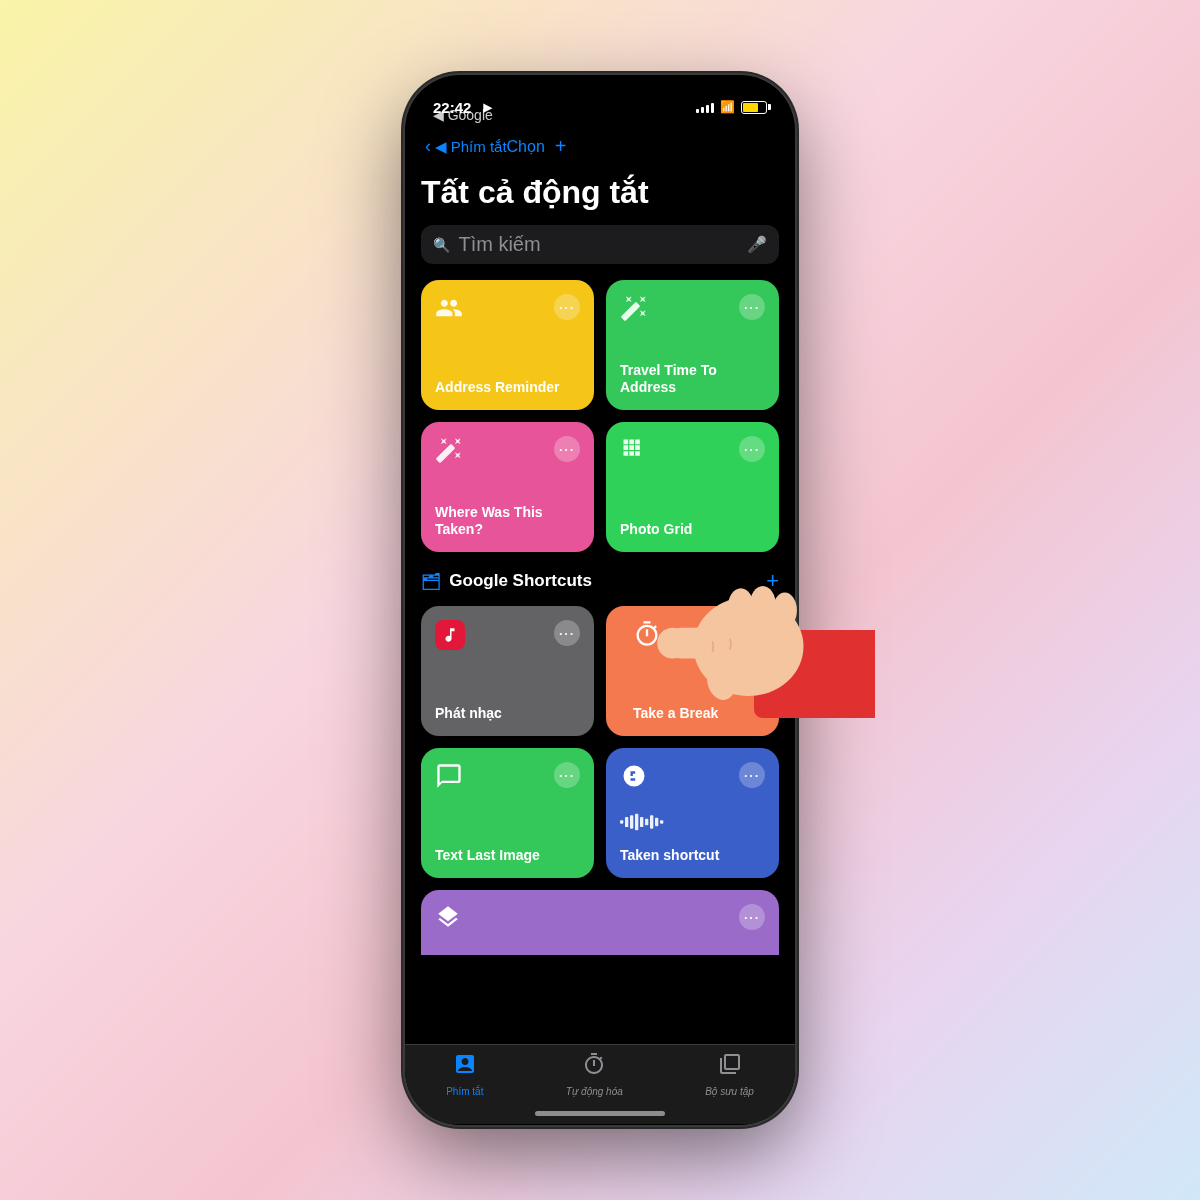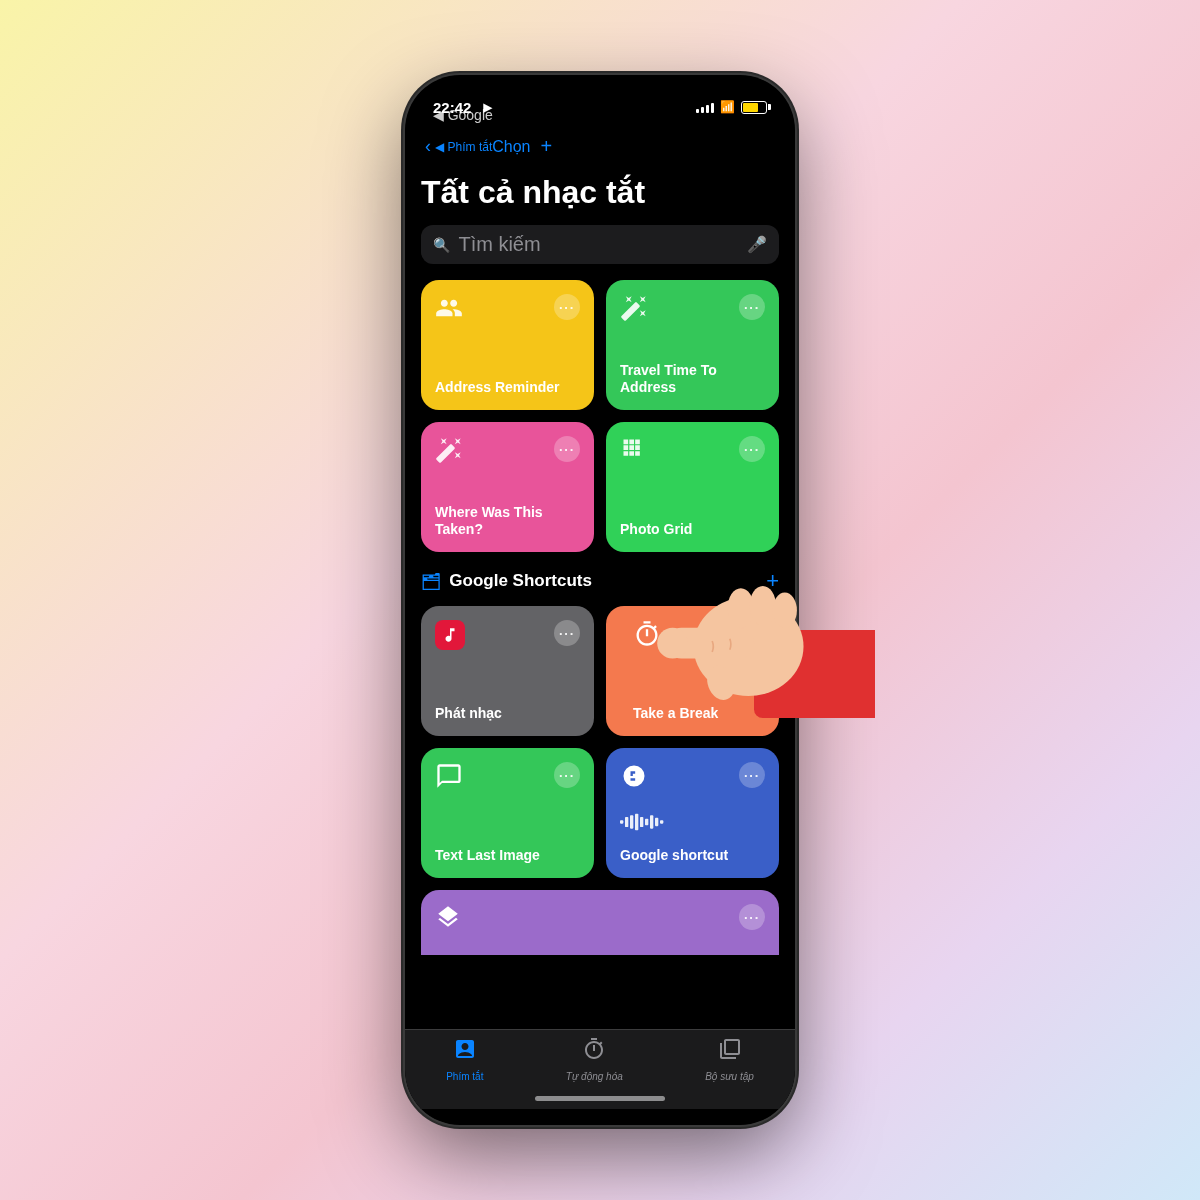--- a/index.html
+++ b/index.html
@@ -331,21 +331,21 @@
 
     .section-plus {
       color: #0a84ff;
       font-size: 22px;
       font-weight: 300;
     }
 
     
     .tab-bar {
       position: absolute;
-      bottom: 16px;
+      bottom: 1px;
       left: 0;
       right: 0;
       background: rgba(28,28,30,0.95);
       border-top: 0.5px solid rgba(255,255,255,0.15);
       display: flex;
       align-items: center;
       justify-content: space-around;
       padding: 8px 0 28px;
       height: 80px;
     }
@@ -425,30 +425,30 @@
           <span class="wifi-icon">📶</span>
           <div class="battery">
             <div class="battery-fill"></div>
           </div>
         </div>
       </div>
 
       <div class="nav-bar">
         <div class="back-btn">
           <span style="font-size:18px;">‹</span>
-          <span style="color:#0a84ff;font-size:12px;">◀ Phím tắt</span>
+          <span style="color:#0a84ff;font-size:15px;">◀ Phím tắt</span>
         </div>
         <div class="nav-actions">
           <span class="chon-btn">Chọn</span>
           <span class="plus-btn">+</span>
         </div>
       </div>
 
       <div class="content">
-        <div class="page-title">Tất cả nhạc tắt</div>
+        <div class="page-title">Tất cả động tắt</div>
 
         <div class="search-bar">
           <span class="search-icon-svg">🔍</span>
           <span class="search-placeholder">Tìm kiếm</span>
           <span class="mic-icon">🎤</span>
         </div>
 
         <div class="shortcuts-grid">
 
           <div class="shortcut-card card-yellow">
@@ -567,21 +567,21 @@
                 <rect x="6" y="4" width="4" height="12" rx="1"></rect>
                 <rect x="12" y="2" width="4" height="16" rx="1"></rect>
                 <rect x="18" y="0" width="4" height="20" rx="1"></rect>
                 <rect x="24" y="4" width="4" height="12" rx="1"></rect>
                 <rect x="30" y="6" width="4" height="8" rx="1"></rect>
                 <rect x="36" y="2" width="4" height="16" rx="1"></rect>
                 <rect x="42" y="5" width="4" height="10" rx="1"></rect>
                 <rect x="48" y="8" width="4" height="4" rx="1"></rect>
               </svg>
             </div>
-            <div class="card-label">Google shortcut</div>
+            <div class="card-label">Taken shortcut</div>
           </div>
         </div>
 
         <div style="margin-top:12px;">
           <div class="shortcut-card card-purple" style="min-height:65px;border-radius:18px 18px 0 0;">
             <div class="card-header">
               <span class="card-icon">
                 <svg viewBox="0 0 24 24" xmlns="http://www.w3.org/2000/svg" style="width:26px;height:26px;fill:white;">
                   <path d="M11.99 18.54l-7.37-5.73L3 14.07l9 7 9-7-1.63-1.27-7.38 5.74zM12 16l7.36-5.73L21 9l-9-7-9 7 1.63 1.27L12 16z"></path>
                 </svg>

